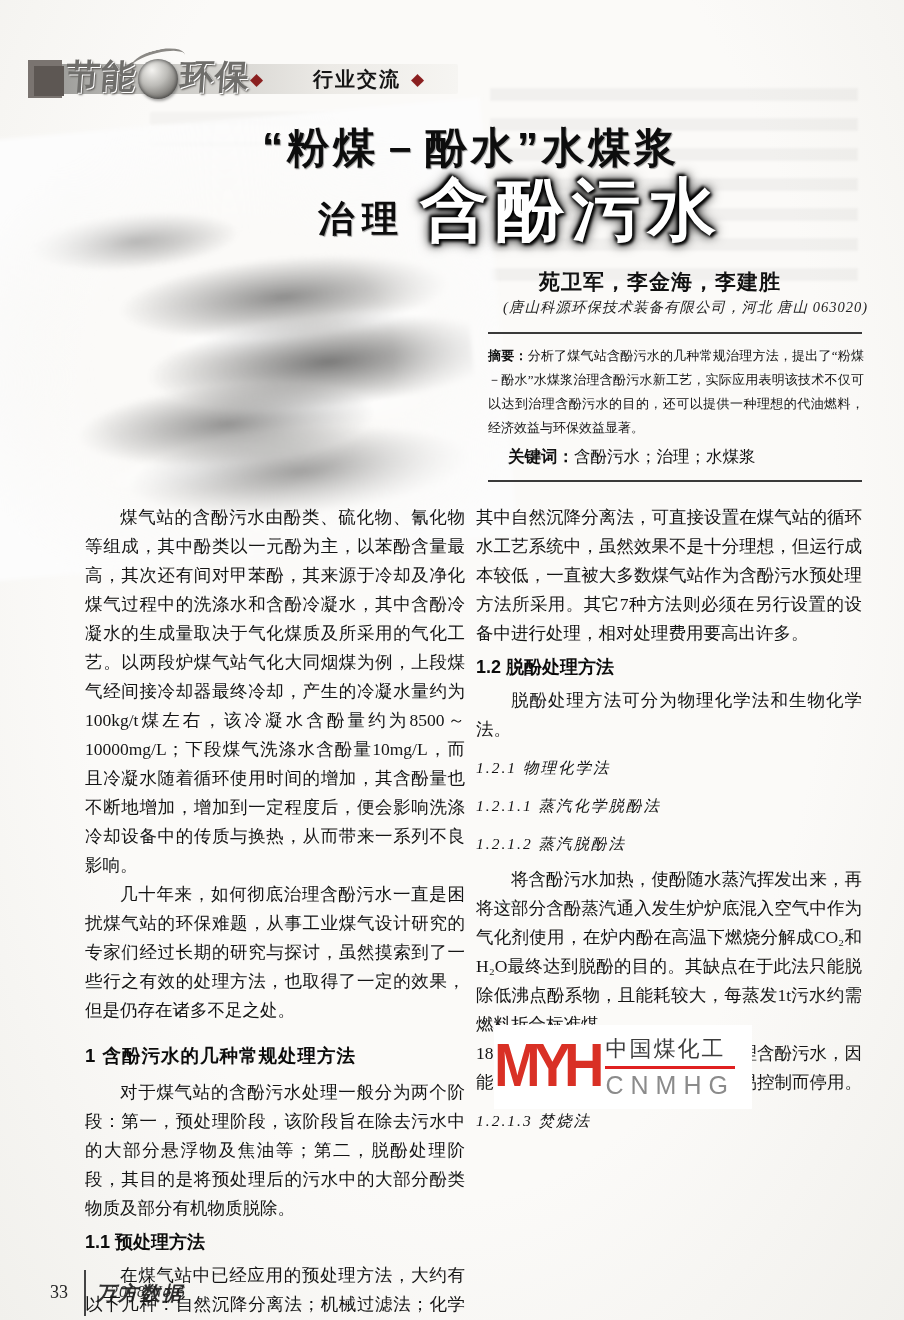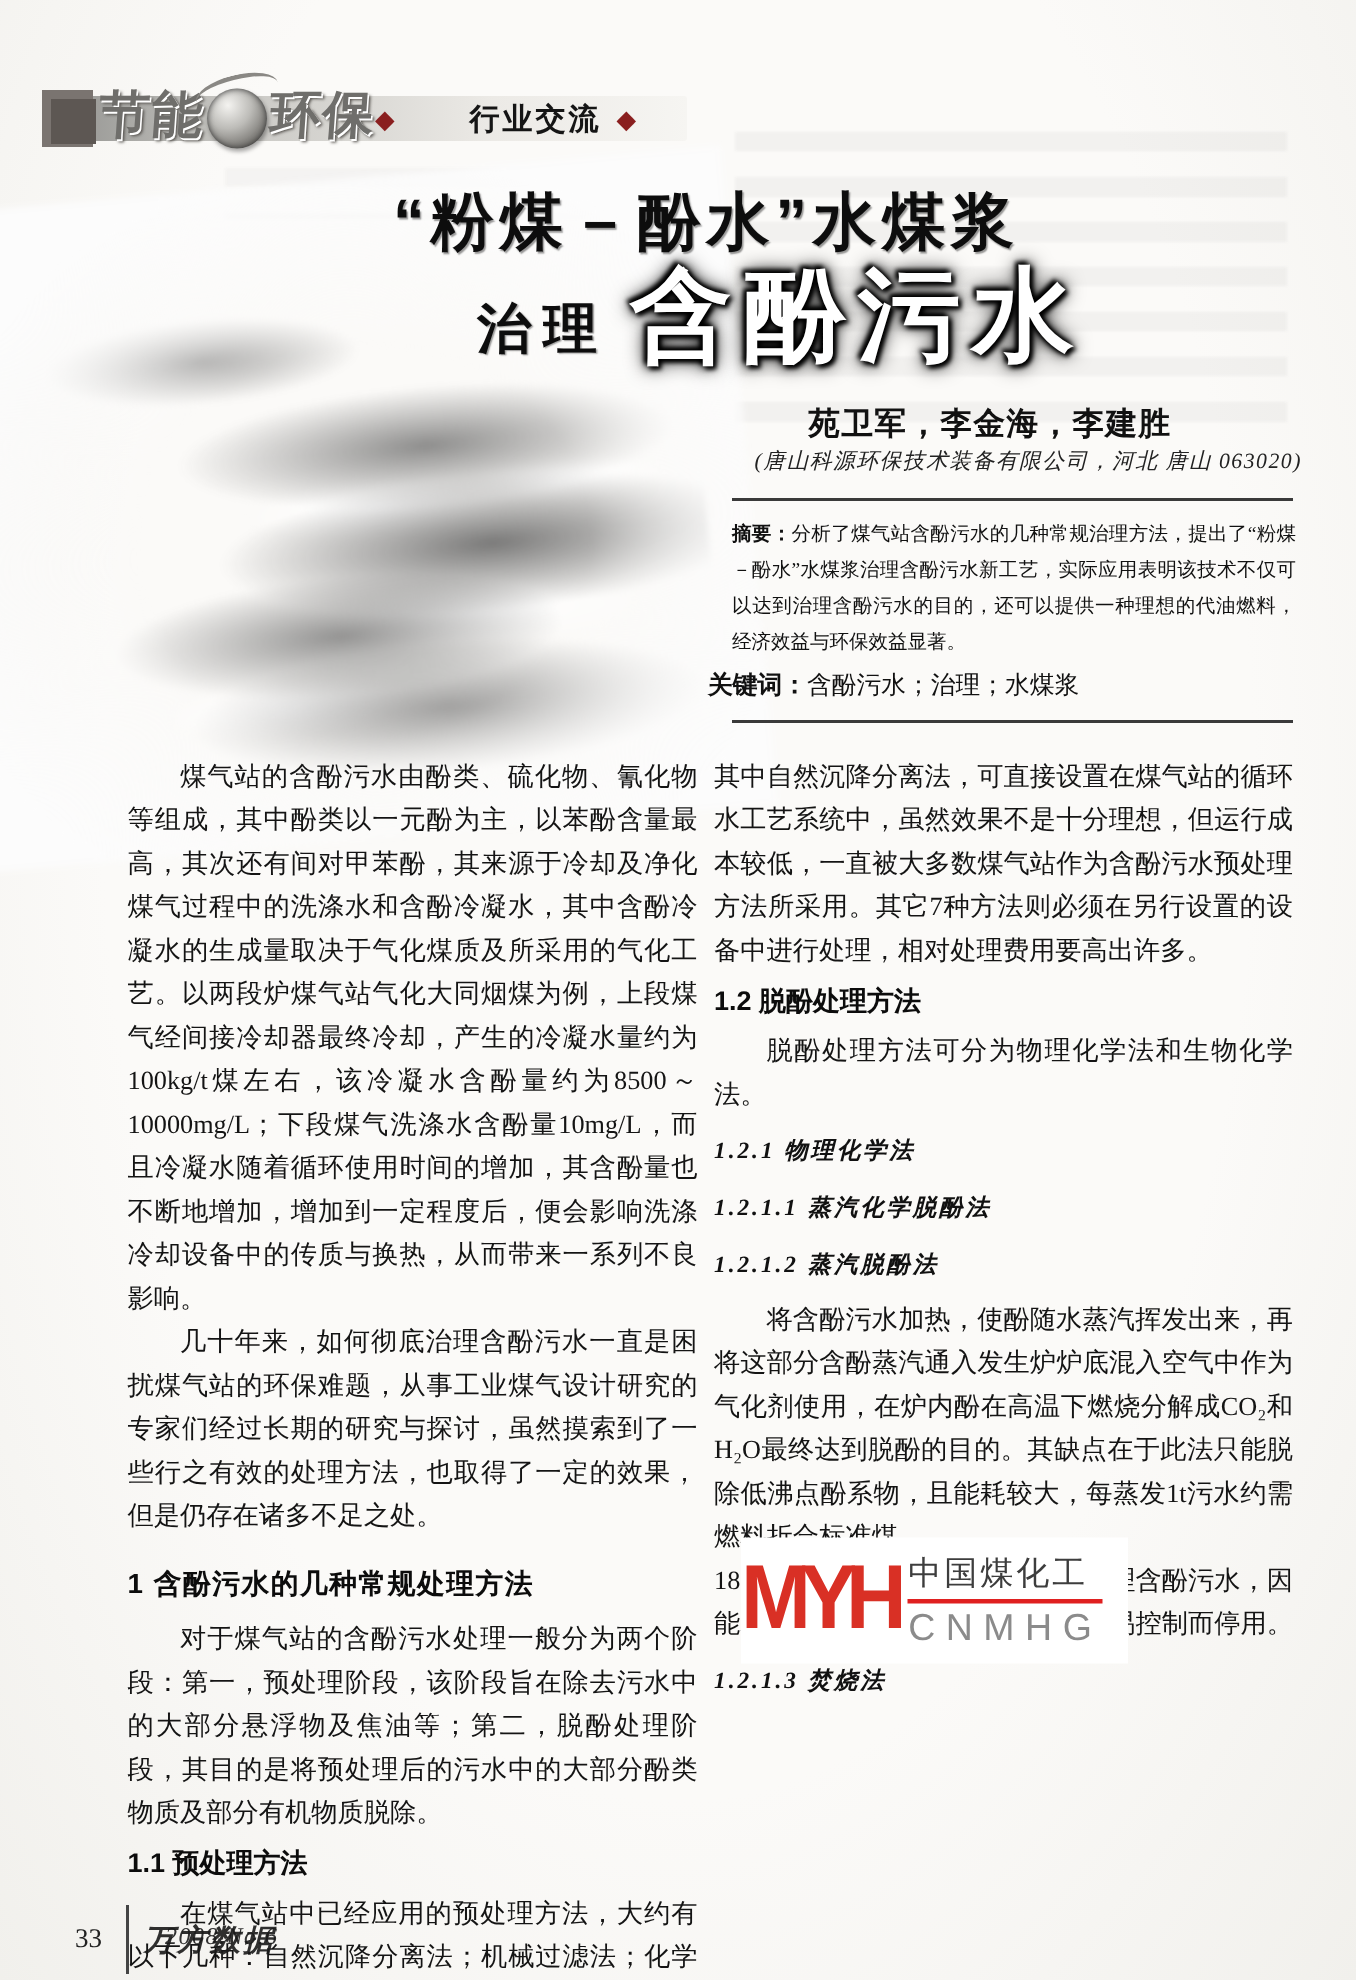--- a/index.html
+++ b/index.html
@@ -100,37 +100,37 @@
     font-style:italic; font-size:14.5px; color:#222; letter-spacing:1px;
   }
   .rule { position:absolute; height:1.5px; background:#3a3a3a; }
   .rule1 { left:488px; top:332px; width:374px; }
   .rule2 { left:488px; top:480px; width:374px; }
   .abstract {
     position:absolute; left:488px; top:344px; width:376px;
     font-size:13px; line-height:24px; text-align:justify; color:#111;
   }
   .abstract b, .kw b { font-family:"Liberation Sans", sans-serif; font-weight:900; }
-  .kw { position:absolute; left:472px; top:446px; width:376px; font-size:16.5px; color:#111; }
+  .kw { position:absolute; left:508px; top:446px; width:376px; font-size:16.5px; color:#111; }
 
   
   .col { position:absolute; top:503px; font-size:17.5px; line-height:29px; color:#141414; }
   .col-left  { left:85px;  width:380px; }
   .col-right { left:476px; width:386px; }
   .col p { margin:0; text-align:justify; text-indent:2em; }
   .h-sec {
     font-family:"Liberation Sans", sans-serif; font-weight:900; font-size:18.5px;
     margin:16px 0 8px 0; color:#0c0c0c; letter-spacing:1px;
   }
   .h-sub {
     font-family:"Liberation Sans", sans-serif; font-weight:bold; font-size:18px;
     margin:5px 0 4px 0; color:#0c0c0c;
   }
   .h-kai {
-    font-weight:bold; font-style:italic; font-size:15.5px; letter-spacing:2px;
+    font-weight:normal; font-style:italic; font-size:15.5px; letter-spacing:2px;
     margin:9px 0 7px 0; color:#111;
   }
 
   
   .wm-lines { position:relative; height:58px; }
   .wm-row { display:flex; justify-content:space-between; height:29px; }
   .watermark {
     position:absolute; left:18px; top:-14px; width:258px; height:84px;
     background:#fff; display:flex; align-items:center; gap:8px; z-index:3;
   }

